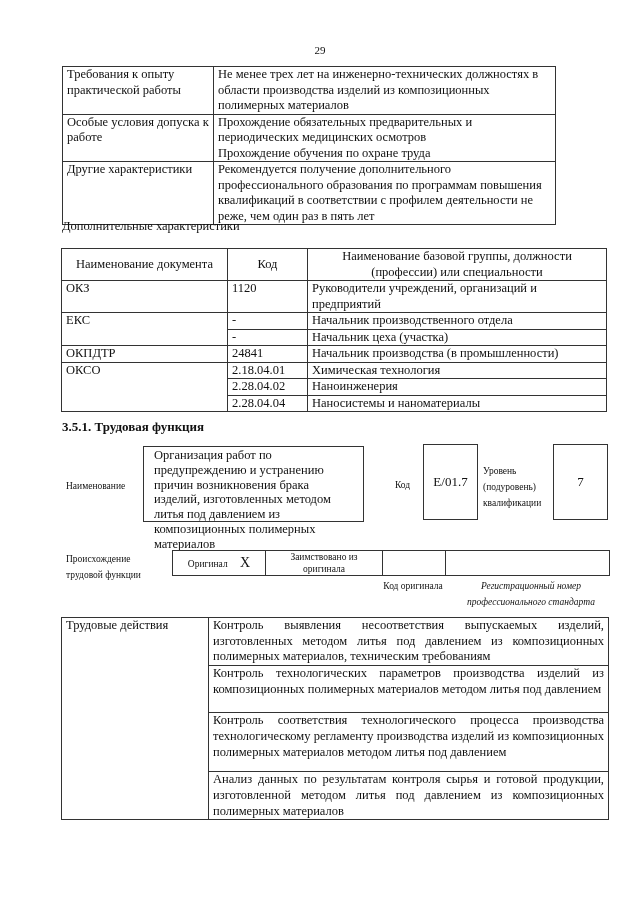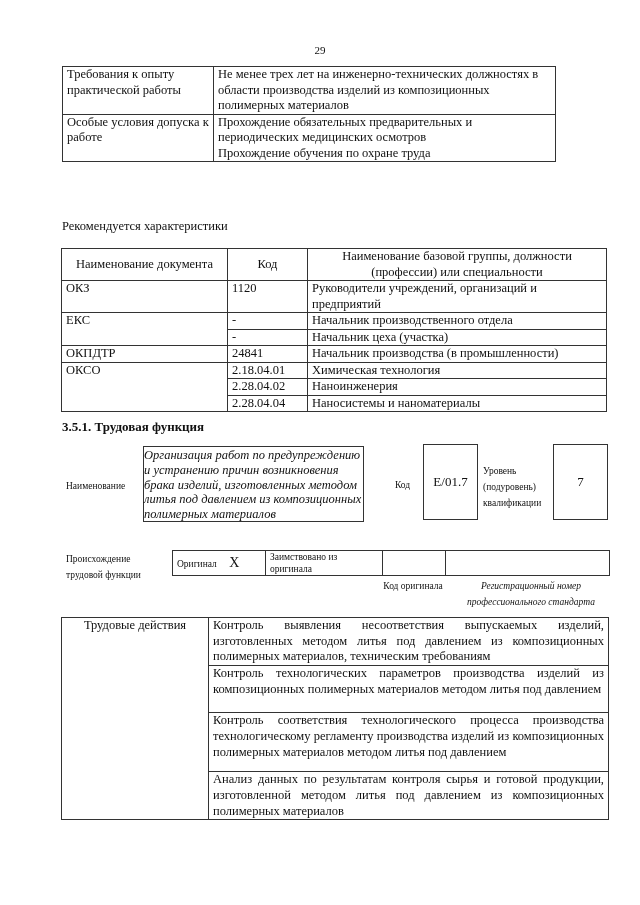--- a/index.html
+++ b/index.html
@@ -15,30 +15,30 @@
   .sect-title { left:62px; top:219px; font-size:12.5px; }
   .t2 { left:61px; top:248px; width:546px; }
   .t2 th { vertical-align:middle; text-align:center; font-size:12.5px; line-height:15.5px; }
   .t2 .col1 { width:157px; }
   .t2 .col2 { width:71px; }
   .t2 th.col1, .t2 th.col2 { height:30px; }
   .t2 td { height:15px; }
   .func-title { left:62px; top:419px; font-size:13px; font-weight:bold; }
   .lbl-small { font-size:9.5px; line-height:16px; }
   .box { position:absolute; border:1px solid #333; box-sizing:border-box; }
-  .name-box { left:143px; top:446px; width:221px; height:76px; padding:1px 0;
-              font-size:12.5px; line-height:14.8px;font-style:italic; }
+  .name-box { left:143px; top:446px; width:221px; height:76px; padding:1px 10px;
+              font-size:12.5px; line-height:14.8px; }
   .code-box { left:423px; top:444px; width:55px; height:76px; display:flex;
               align-items:center; justify-content:center; font-size:13px; }
   .level-box { left:553px; top:444px; width:55px; height:76px; display:flex;
                align-items:center; justify-content:center; font-size:13px; }
-  .t3 { left:172px; top:550px; width:438px; height:26px; }
+  .t3 { left:172px; top:550px; width:438px; height:26px;text-align:center; }
   .t3 td { vertical-align:middle; font-size:9.5px; line-height:12px; padding:0 4px; }
   .t4 { left:61px; top:617px; width:548px; }
-  .t4 td { font-size:12.5px; line-height:15.7px;text-align:center; }
+  .t4 td { font-size:12.5px; line-height:15.7px; }
   .t4 td.c1 { width:138px; }
   .t4 td.c2 { text-align:justify; text-align-last:left;margin-left:16px; }
 </style>
 </head>
 <body>
 
 <div class="abs page-num">29</div>
 
 <table class="t1">
   <tbody>
@@ -46,24 +46,28 @@
     <td class="c1">Требования к опыту практической работы</td>
     <td>Не менее трех лет на инженерно-технических должностях в области производства изделий из композиционных полимерных материалов</td>
   </tr>
   <tr style="height:46px">
     <td class="c1">Особые условия допуска к работе</td>
     <td>
       <div>Прохождение обязательных предварительных и периодических медицинских осмотров</div>
       <div>Прохождение обучения по охране труда</div>
     </td>
   </tr>
+  <tr style="height:62px">
+    <td class="c1">Другие характеристики</td>
+    <td>Рекомендуется получение дополнительного профессионального образования по программам повышения квалификаций в соответствии с профилем деятельности не реже, чем один раз в пять лет</td>
+  </tr>
 </tbody>
   </table>
 
-<div class="abs sect-title">Рекомендуется характеристики</div>
+<div class="abs sect-title">Дополнительные характеристики</div>
 
 <table class="t2">
   <tbody>
       <tr>
     <th class="col1">Наименование документа</th>
     <th class="col2">Код</th>
     <th>Наименование базовой группы, должности (профессии) или специальности</th>
   </tr>
   <tr>
     <td>ОКЗ</td>

